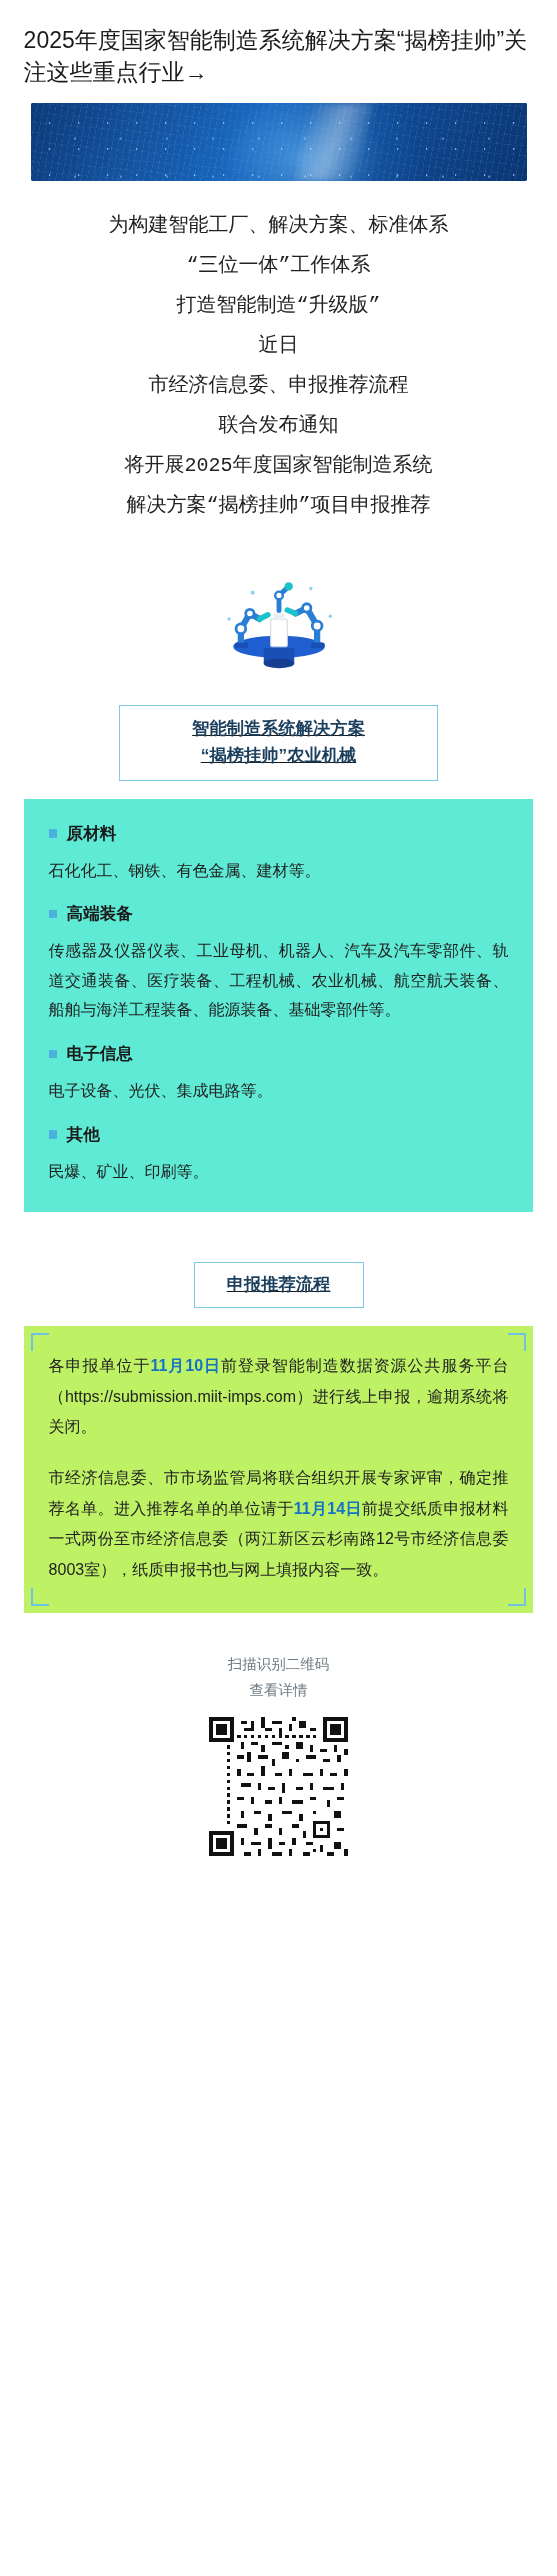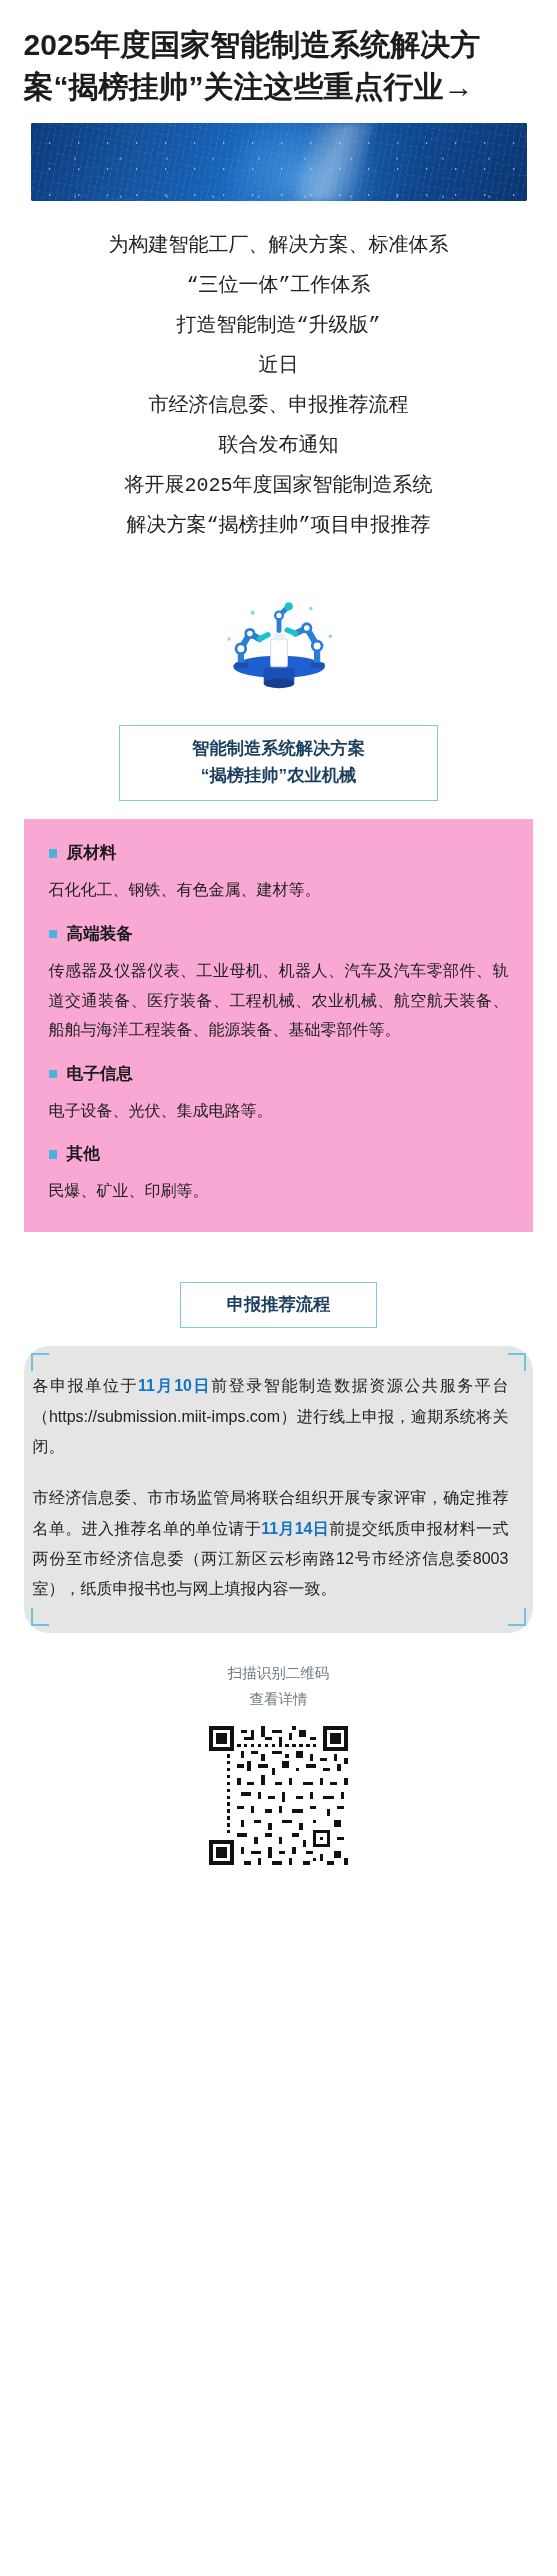--- a/index.html
+++ b/index.html
@@ -20,23 +20,23 @@
     background: #ffffff;
     position: relative;
     overflow: hidden;
   }
 
   
   .title-wrap {
     padding: 23.6px 23.6px 11px 23.6px;
   }
   .title {
-    font-size: 30px;
+    font-size: 23px;
     line-height: 1.42;
-    font-weight: bold;
+    font-weight: normal;
     color: #1c1c1c;
     letter-spacing: 0px;
   }
 
   
   .hero {
     margin: 2.8px 30.5px 0 30.5px;
     height: 78px;
     border-radius: 1.4px;
     position: relative;
@@ -98,36 +98,37 @@
   }
 
   
   .section-head {
     margin: 29px auto 16px auto;
     width: 319px;
     border: 1.4px solid #7fc9e8;
     background: #ffffff;
     padding: 9.7px 7px 11px 7px;
     text-align: center;
+    text-decoration: underline;
   }
   .section-head .ln {
     font-size: 17.3px;
     line-height: 1.55;
     color: #1b3f5c;
     font-weight: bold;
   }
   .section-head.small {
-    width: 197px;
+    width: 170px;
     padding: 8.3px 7px 9px 7px;
   }
 
   
   .panel {
     margin: 18px 23.6px 0 23.6px;
-    background: #f9a8d4;
+    background: #5eead4;
     padding: 23.6px 25px 26px 25px;
     position: relative;
   }
   .panel .item { margin-bottom: 18px; }
   .panel .item:last-child { margin-bottom: 0; }
   .item-title {
     font-size: 16.6px;
     font-weight: bold;
     color: #1a1a1a;
     display: flex;
@@ -145,24 +146,23 @@
   .item-body {
     font-size: 16px;
     line-height: 1.85;
     color: #222222;
     text-align: justify;
   }
 
   
   .proc-panel {
     margin: 18px 23.6px 0 23.6px;
-    background: #e5e5e5;
-    padding: 25px 25px 28px 9px;
+    background: #bef264;
+    padding: 25px 25px 28px 25px;
     position: relative;
-    border-radius: 25px;
   }
   .corner {
     position: absolute;
     width: 18px;
     height: 18px;
     border-color: #6fc2e2;
     border-style: solid;
     border-width: 0;
   }
   .corner.tl { top: 7px; left: 7px; border-top-width: 2.1px; border-left-width: 2.1px; }
@@ -174,21 +174,21 @@
     line-height: 1.9;
     color: #222222;
     text-align: justify;
     margin: 0 0 21px 0;
   }
   .para:last-child { margin-bottom: 0; }
   .hl { color: #1573c6; font-weight: bold; }
 
   
   .qr-section {
-    margin-top: 27px;
+    margin-top: 38px;
     text-align: center;
     padding-bottom: 28px;
   }
   .qr-cap {
     font-size: 14.5px;
     color: #6f7a82;
     line-height: 1.8;
   }
   .qr-box {
     width: 145px;

